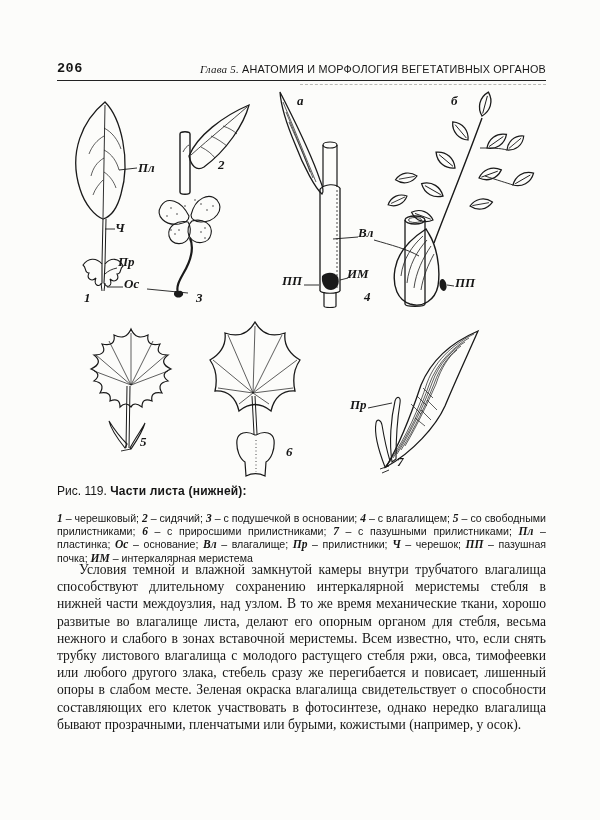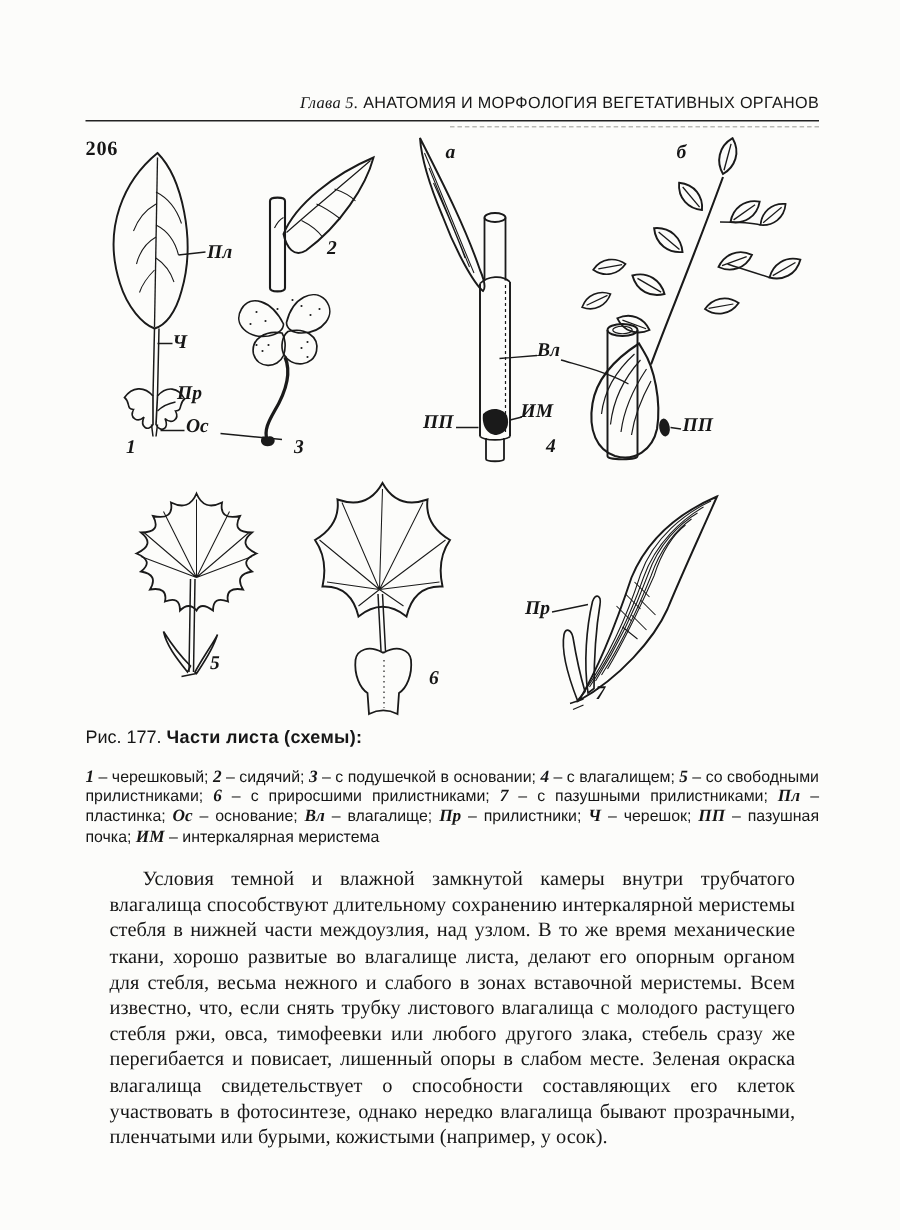--- a/index.html
+++ b/index.html
@@ -1,21 +1,21 @@
 <!DOCTYPE html>
 <html><head>
 <meta charset="utf-8">
 <style>
   html,body{margin:0;padding:0;background:#e8e8e8;}
   .page{position:relative;width:600px;height:820px;background:#fcfcfa;overflow:hidden;
         font-family:"Liberation Serif", serif;color:#161616;}
   
   .hdr{position:absolute;top:61px;left:57px;width:489px;height:18px;}
-  .hdr .pnum{position:absolute;left:0;top:0;font-family:Liberation Serif, serif;
-             font-weight:bold;font-size:13.5px;letter-spacing:.5px;margin-top:30px;}
+  .hdr .pnum{position:absolute;left:0;top:0;font-family:Liberation Mono, monospace;
+             font-weight:bold;font-size:13.5px;letter-spacing:.5px;}
   .hdr .htitle{position:absolute;right:0;top:2px;font-family:"Liberation Sans",sans-serif;
                font-size:10.8px;white-space:nowrap;letter-spacing:.2px;}
   .hdr .htitle .chap{font-style:italic;font-family:"Liberation Serif",serif;font-size:11px;}
   .hrule{position:absolute;top:80px;left:57px;width:489px;border-top:1.6px solid #222;}
   .hrule2{position:absolute;top:84px;left:300px;width:246px;border-top:1px dashed #b9b9b5;}
   
   .figure-wrap{position:absolute;inset:0;}
   .figure-wrap svg{position:absolute;left:55px;top:88px;}
   .flabel{position:absolute;font-family:"Liberation Serif",serif;font-style:italic;
           font-weight:600;font-size:13px;line-height:13px;white-space:nowrap;}
@@ -29,21 +29,21 @@
   .caption{position:absolute;left:57px;top:484px;width:489px;
            font-family:"Liberation Sans",sans-serif;font-size:12px;line-height:14px;}
   .caption b{letter-spacing:.2px;}
   .legend{position:absolute;left:57px;top:512px;width:489px;
           font-family:"Liberation Sans",sans-serif;font-size:10.6px;line-height:13.2px;
           text-align:justify;}
   .legend i{font-family:"Liberation Serif",serif;font-weight:600;font-size:11.5px;}
   
   .bodytxt{position:absolute;left:57px;top:561px;width:489px;
            font-size:13.6px;line-height:17.2px;text-align:justify;}
-  .bodytxt p{margin:16px;text-indent:22px;}
+  .bodytxt p{margin:0;text-indent:22px;}
   .ink{stroke:#1a1a1a;fill:none;}
 </style>
 </head>
 <body>
 
 <div class="page">
 
   <div class="hdr">
     <span class="pnum">206</span>
     <span class="htitle"><i class="chap">Глава 5.</i><span> АНАТОМИЯ И МОРФОЛОГИЯ ВЕГЕТАТИВНЫХ ОРГАНОВ</span></span>
@@ -201,21 +201,21 @@
     <span class="flabel lb-pp1">ПП</span>
     <span class="flabel lb-im">ИМ</span>
     <span class="flabel lb-n4">4</span>
     <span class="flabel lb-n5">5</span>
     <span class="flabel lb-n6">6</span>
     <span class="flabel lb-pr7">Пр</span>
     <span class="flabel lb-n7">7</span>
     <span class="flabel" style="left:455px;top:276px">ПП</span>
   </div>
 
-  <div class="caption"><span>Рис. 177. </span><b>Части листа (схемы):</b></div>
+  <div class="caption"><span>Рис. 119. </span><b>Части листа (нижней):</b></div>
 
   <div class="legend">
     <span><i>1</i> – черешковый; <i>2</i> – сидячий; <i>3</i> – с подушечкой в основании; <i>4</i> – с влагалищем; <i>5</i> – со свободными прилистниками; <i>6</i> – с приросшими прилистниками; <i>7</i> – с пазушными прилистниками; <i>Пл</i> – пластинка; <i>Ос</i> – основание; <i>Вл</i> – влагалище; <i>Пр</i> – прилистники; <i>Ч</i> – черешок; <i>ПП</i> – пазушная почка; <i>ИМ</i> – интеркалярная меристема</span>
   </div>
 
   <div class="bodytxt">
     <p>Условия темной и влажной замкнутой камеры внутри трубчатого влагалища способствуют длительному сохранению интеркалярной меристемы стебля в нижней части междоузлия, над узлом. В то же время механические ткани, хорошо развитые во влагалище листа, делают его опорным органом для стебля, весьма нежного и слабого в зонах вставочной меристемы. Всем известно, что, если снять трубку листового влагалища с молодого растущего стебля ржи, овса, тимофеевки или любого другого злака, стебель сразу же перегибается и повисает, лишенный опоры в слабом месте. Зеленая окраска влагалища свидетельствует о способности составляющих его клеток участвовать в фотосинтезе, однако нередко влагалища бывают прозрачными, пленчатыми или бурыми, кожистыми (например, у осок).</p>
   </div>
 
 </div>

